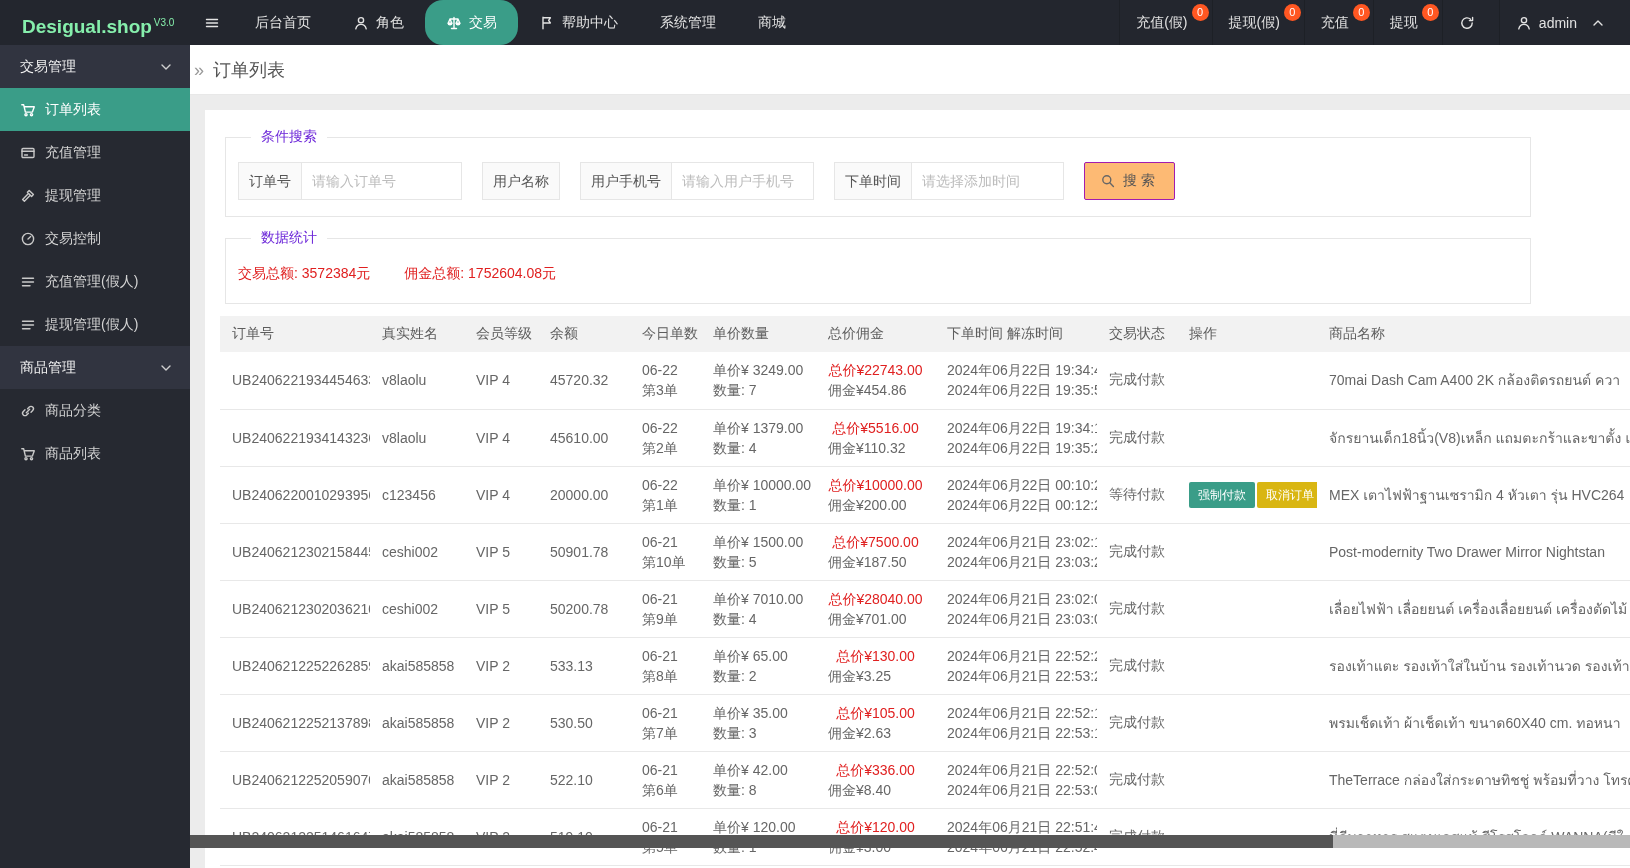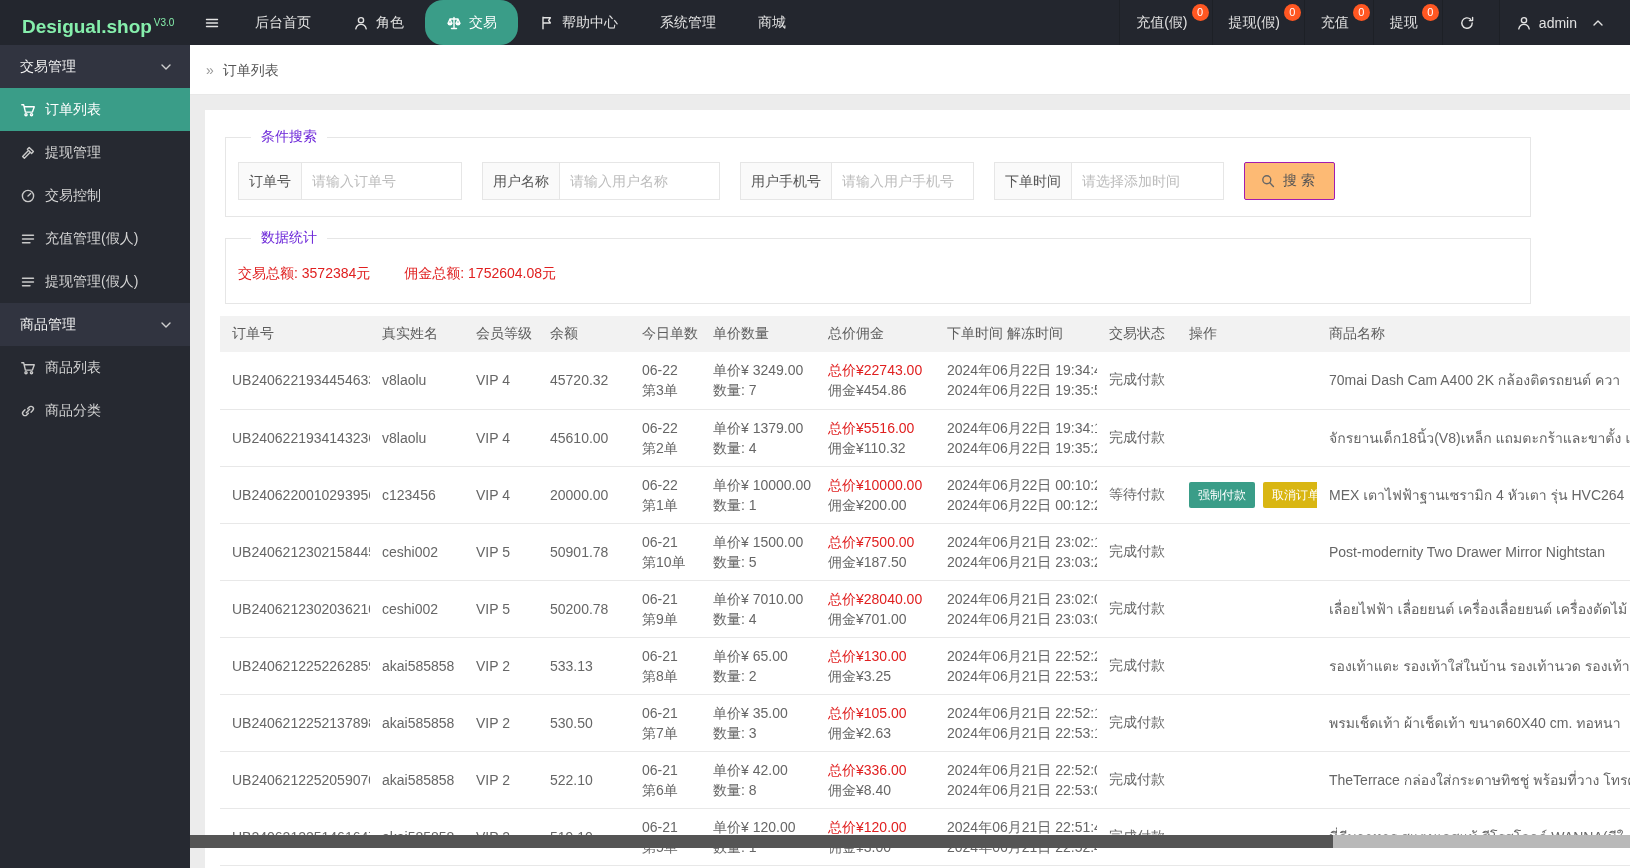--- a/index.html
+++ b/index.html
@@ -40,21 +40,21 @@
   .side-item { height:43px; display:flex; align-items:center; gap:9px;
     padding-left:20px; color:#d4d4d4; font-size:14px; cursor:pointer; }
   .side-item .icon { color:#c9c9c9; }
   .side-item.active { background:var(--accent); color:#fff; }
   .side-item.active .icon { color:#fff; }
 
   
   .content { position:absolute; left:190px; top:45px; right:0; bottom:0;
     background:#ececec; overflow:hidden; }
   .breadcrumb-bar { height:50px; background:#fff; border-bottom:1px solid #e8e8e8;
-    line-height:50px; padding-left:16px; font-size:14px; color:#555; }
+    line-height:50px; padding-left:4px; font-size:18px; color:#555; }
   .crumb-arrow { color:#999; margin-right:9px; }
   .card { margin:15px 0 0 15px; width:calc(100% - 15px); height:758px;
     background:#fff; padding:14px 0 0 15px; overflow:hidden; position:relative; }
 
   fieldset.box { border:1px solid #e6e6e6; width:1306px; margin:4px 0 12px 5px; padding:12px 10px; }
   fieldset.box legend { margin-left:15px; padding:0 10px; font-size:14px; color:#6d28d9; }
 
   .search-row { display:flex; align-items:center; gap:20px; padding:4px 2px; }
   .sgroup { display:flex; }
   .slabel { border:1px solid #e6e6e6; background:#fafafa; padding:0 10px;
@@ -69,22 +69,22 @@
 
   .stats-line { padding:6px 2px 8px; font-size:14px; color:var(--red); }
   .stats-line span { margin-right:34px; }
 
   table.grid { border-collapse:collapse; table-layout:fixed; width:1515px; margin-top:2px; }
   table.grid th { background:#f2f2f2; height:36px; font-weight:normal; text-align:left;
     padding:0 12px; font-size:14px; color:#5d5d5d; white-space:nowrap; }
   table.grid td { height:57px; padding:8px 12px; font-size:14px; color:#666;
     border-bottom:1px solid #e8e8e8; vertical-align:middle; white-space:nowrap; overflow:hidden; }
   td .l2 { line-height:20px; }
-  .red { color:var(--red); }
-  .btn { display:inline-block; height:26px; line-height:26px; padding:0 9px; margin-right:8px;
+  .red { color:var(--red);text-align:center; }
+  .btn { display:inline-block; height:26px; line-height:26px; padding:0 9px; margin-right:2px;
     color:#fff; font-size:12px; border-radius:2px; border:none; cursor:pointer; white-space:nowrap;text-align:center; }
   .btn.primary { background:var(--accent); }
   .btn.warn { background:var(--warn); }
 
   .hscroll { position:absolute; left:0; right:0; top:790px; height:13px;
     background:#b9b9b9; z-index:40; cursor:pointer; }
   .hscroll .thumb { width:1143px; height:13px; background:#555; cursor:grab; }
 </style>
 </head>
 <body style="--accent: #3A9D88; --badge: #FF5722; --red: #E02020; --warn: #D9B612; --header-bg: #23262E; --side-bg: #262931;">
@@ -189,20 +189,29 @@
           <path d="M1.8 2.8h1.9l1.7 7.3h7L14.3 4.8H4.4"></path>
           <circle cx="6" cy="12.7" r="1.1"></circle>
           <circle cx="11.5" cy="12.7" r="1.1"></circle>
         </svg>
       </span>
       <span>订单列表</span>
     </div>
     <div class="side-item">
       <span class="icon">
         <svg width="16" height="16" viewBox="0 0 16 16" fill="none" stroke="currentColor" stroke-width="1.4" stroke-linecap="round" stroke-linejoin="round">
+          <rect x="2" y="3.5" width="12" height="9" rx="1"></rect>
+          <path d="M2 6.2h12M4.5 10h3"></path>
+        </svg>
+      </span>
+      <span>充值管理</span>
+    </div>
+    <div class="side-item">
+      <span class="icon">
+        <svg width="16" height="16" viewBox="0 0 16 16" fill="none" stroke="currentColor" stroke-width="1.4" stroke-linecap="round" stroke-linejoin="round">
           <path d="M9.2 2.4l4.2 4.2-1.8 1.8-4.2-4.2zM8.2 5.8L2.6 11.4l1.8 1.8 5.6-5.6"></path>
         </svg>
       </span>
       <span>提现管理</span>
     </div>
     <div class="side-item">
       <span class="icon">
         <svg width="16" height="16" viewBox="0 0 16 16" fill="none" stroke="currentColor" stroke-width="1.4" stroke-linecap="round" stroke-linejoin="round">
           <circle cx="8" cy="8" r="5.6"></circle>
           <path d="M8 8l2.7-2.4"></path>
@@ -224,57 +233,56 @@
           <path d="M2.5 4.2h11M2.5 8h11M2.5 11.8h7.5"></path>
         </svg>
       </span>
       <span>提现管理(假人)</span>
     </div>
     <div class="side-group-title"><span>商品管理</span><span class="icon">
         <svg width="16" height="16" viewBox="0 0 16 16" fill="none" stroke="currentColor" stroke-width="1.4" stroke-linecap="round" stroke-linejoin="round">
           <path d="M4 6l4 4 4-4"></path>
         </svg>
       </span></div>
+    <div class="side-item">
+      <span class="icon">
+        <svg width="16" height="16" viewBox="0 0 16 16" fill="none" stroke="currentColor" stroke-width="1.4" stroke-linecap="round" stroke-linejoin="round">
+          <path d="M6.3 9.7l3.4-3.4M5 6.8L3.3 8.5a2.4 2.4 0 003.4 3.4l1.7-1.7M11 9.2l1.7-1.7a2.4 2.4 0 00-3.4-3.4L7.6 5.8"></path>
+        </svg>
+      </span>
+      <span>商品分类</span>
+    </div>
     <div class="side-item">
       <span class="icon">
         <svg width="16" height="16" viewBox="0 0 16 16" fill="none" stroke="currentColor" stroke-width="1.4" stroke-linecap="round" stroke-linejoin="round">
           <path d="M1.8 2.8h1.9l1.7 7.3h7L14.3 4.8H4.4"></path>
           <circle cx="6" cy="12.7" r="1.1"></circle>
           <circle cx="11.5" cy="12.7" r="1.1"></circle>
         </svg>
       </span>
       <span>商品列表</span>
-    </div>
-    <div class="side-item">
-      <span class="icon">
-        <svg width="16" height="16" viewBox="0 0 16 16" fill="none" stroke="currentColor" stroke-width="1.4" stroke-linecap="round" stroke-linejoin="round">
-          <path d="M6.3 9.7l3.4-3.4M5 6.8L3.3 8.5a2.4 2.4 0 003.4 3.4l1.7-1.7M11 9.2l1.7-1.7a2.4 2.4 0 00-3.4-3.4L7.6 5.8"></path>
-        </svg>
-      </span>
-      <span>商品分类</span>
     </div>
   </aside>
 
 <main class="content">
   <div class="breadcrumb-bar">
     <span class="crumb-arrow">»</span><span>订单列表</span>
   </div>
 
   <div class="card">
 
     <fieldset class="box">
       <legend>条件搜索</legend>
       <div class="search-row" id="search-row">
           <div class="sgroup">
             <span class="slabel">订单号</span>
             <input placeholder="请输入订单号" style="width: 160px;">
           </div>
           <div class="sgroup">
             <span class="slabel">用户名称</span>
-            <input placeholder="请输入用户名称" style="width: 160px;">
           </div>
           <div class="sgroup">
             <span class="slabel">用户手机号</span>
             <input placeholder="请输入用户手机号" style="width: 142px;">
           </div>
           <div class="sgroup">
             <span class="slabel">下单时间</span>
             <input placeholder="请选择添加时间" style="width: 152px;">
           </div>
           <button class="search-btn">

